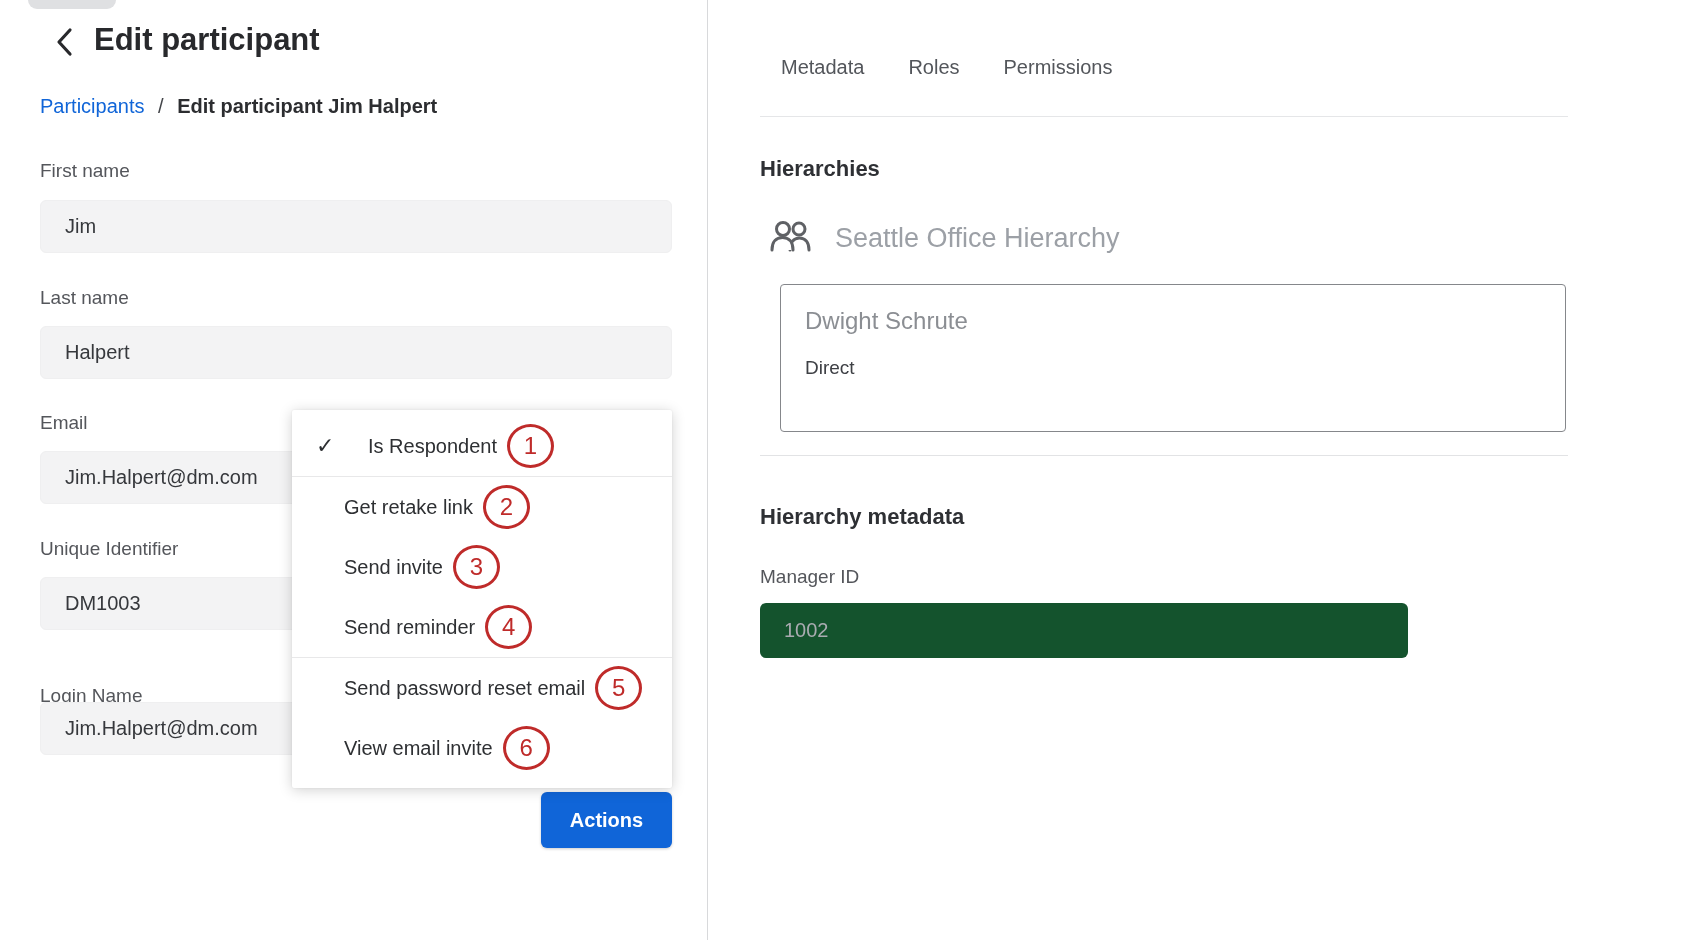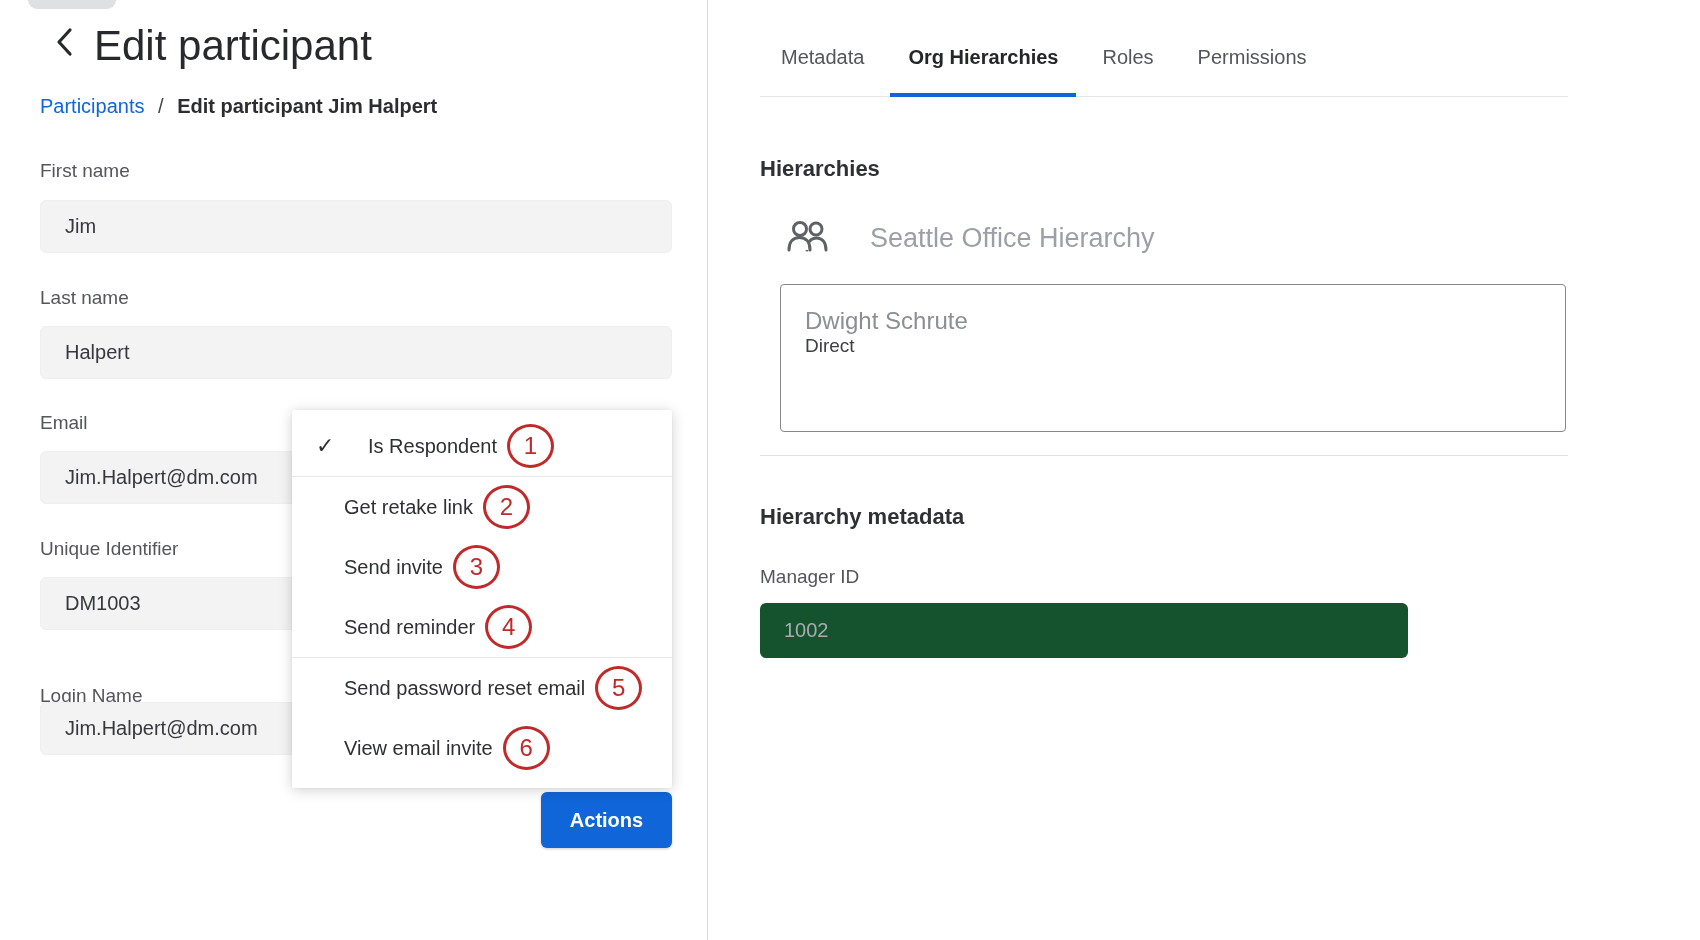--- a/index.html
+++ b/index.html
@@ -10,21 +10,21 @@
   .left-panel  { position:absolute; left:0; top:0; width:707px; height:940px; background:#fff; }
   .v-divider   { position:absolute; left:707px; top:0; width:1px; height:940px; background:#d8d9db; }
   .right-panel { position:absolute; left:708px; top:0; width:992px; height:940px; background:#fff; }
 
   .partial-pill { position:absolute; left:28px; top:-9px; width:88px; height:18px;
                   background:#dfe0e2; border-radius:9px; }
 
   
   .back-btn { position:absolute; left:50px; top:28px; width:28px; height:32px; cursor:pointer;
               display:flex; align-items:center; justify-content:center; }
-  .page-title { position:absolute; left:94px; top:22px; font-size:42px; font-weight:400; color:#28292c; }
+  .page-title { position:absolute; left:94px; top:22px; font-size:31px; font-weight:700; color:#28292c; }
   .breadcrumb { position:absolute; left:40px; top:95px; font-size:20px; }
   .breadcrumb .crumb-link { color:var(--accent,#1065d8); cursor:pointer; }
   .breadcrumb .crumb-sep  { color:#44464a; margin:0 8px; }
   .breadcrumb .crumb-cur  { color:#2c2d30; font-weight:700; }
 
   
   .field-label { position:absolute; left:40px; font-size:19px; color:#54565b; }
   .field-input { position:absolute; left:40px; width:632px; height:53px; background:#f3f3f4;
                  border:1px solid #efeff0; border-radius:6px; font-size:20px; color:#36383c;
                  line-height:51px; padding-left:24px; }
@@ -41,39 +41,39 @@
   .badge { flex:0 0 auto; margin-left:10px; width:47px; height:44px; border:3px solid var(--danger,#bf2b2a);
            border-radius:50%; color:var(--danger,#bf2b2a); font-size:24px; font-weight:400;
            display:flex; align-items:center; justify-content:center; }
 
   .actions-btn { position:absolute; left:541px; top:792px; width:131px; height:56px;
                  background:var(--accent,#1065d8); color:#fff; font-size:20px; font-weight:700;
                  border:none; border-radius:6px; display:flex; align-items:center; justify-content:center;
                  cursor:pointer; z-index:3; box-shadow:0 1px 3px rgba(0,0,0,.2); }
 
   
-  .tabs { position:absolute; left:52px; top:0; width:808px; height:97px;
+  .tabs { position:absolute; left:52px; top:0; width:808px; height:117px;
           border-bottom:1px solid #e5e6e8; display:flex; gap:40px;
           padding:18px 0 0 19px; }
   .tab { display:flex; align-items:center; position:relative; padding:0 2px;
          color:#53565b; font-size:20px; cursor:pointer; white-space:nowrap; }
   .tab.active { color:#242629; font-weight:700; }
   .tab.active::after { content:""; position:absolute; left:-16px; right:-16px; bottom:-1px;
                        height:4px; background:var(--accent,#1065d8); }
 
   .section-heading { position:absolute; font-size:22px; font-weight:700; color:#2e3034; }
 
-  .hier-row { position:absolute; left:78px; top:216px; height:44px; display:flex;
-              align-items:center; gap:40px; cursor:pointer; }
+  .hier-row { position:absolute; left:61px; top:216px; height:44px; display:flex;
+              align-items:center; gap:22px; cursor:pointer; }
   .hier-name { font-size:27px; color:#9ca0a6; }
 
   .hier-card { position:absolute; left:72px; top:284px; width:786px; height:148px;
                border:1px solid #85878b; border-radius:4px; background:#fff; padding:22px 24px; }
   .hier-card .card-title { font-size:24px; color:#8b8e93; }
-  .hier-card .card-sub   { font-size:19px; color:#3e4045; }
+  .hier-card .card-sub   { font-size:19px; color:#3e4045; margin-top:22px; }
 
   .h-divider { position:absolute; left:52px; top:455px; width:808px; height:1px; background:#e2e3e5; }
 
   .meta-label { position:absolute; left:52px; top:566px; font-size:19px; color:#54565b; }
   .meta-input { position:absolute; left:52px; top:603px; width:648px; height:55px;
                 background:#14532d; border-radius:6px; font-size:20px; color:#a9abb0;
                 line-height:55px; padding-left:24px; }
 </style>
 </head>
 <body>
@@ -145,21 +145,20 @@
 
   <button class="actions-btn">Actions</button>
 </div>
 
 <div class="v-divider"></div>
 
 <div class="right-panel">
 
   <div class="tabs">
     <div class="tab">Metadata</div>
-    <div class="tab active">Org Hierarchies</div>
     <div class="tab">Roles</div>
     <div class="tab">Permissions</div>
   </div>
 
   <div class="section-heading" style="left:52px; top:156px">Hierarchies</div>
 
   <div class="hier-row">
     <span>
       <svg width="44" height="32" viewBox="0 0 44 32">
         <circle cx="30" cy="9" r="6" fill="none" stroke="#5f6165" stroke-width="3"></circle>

